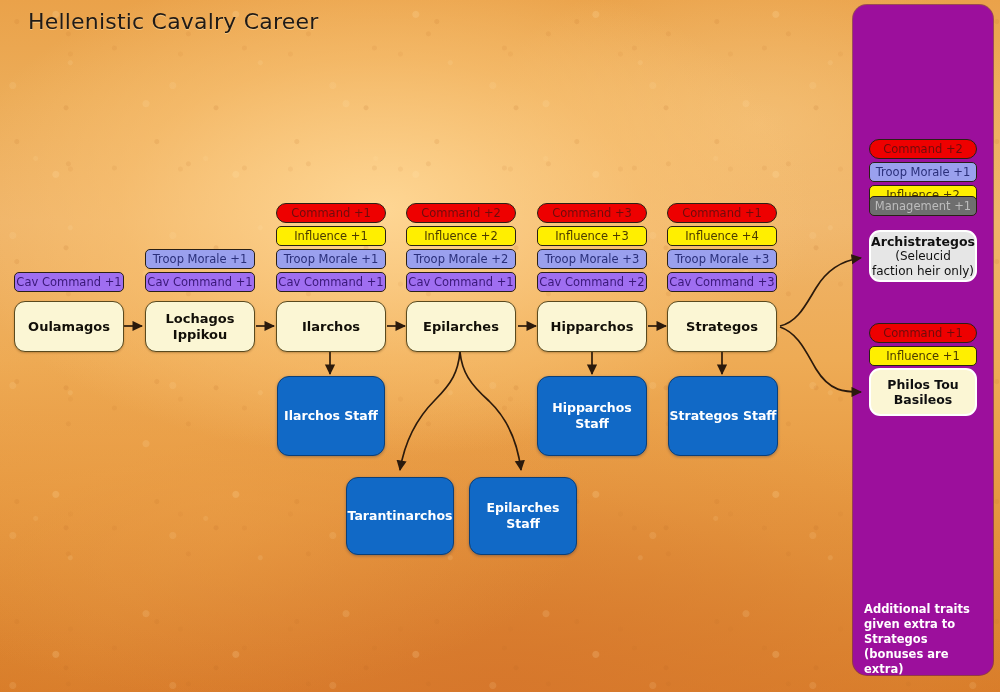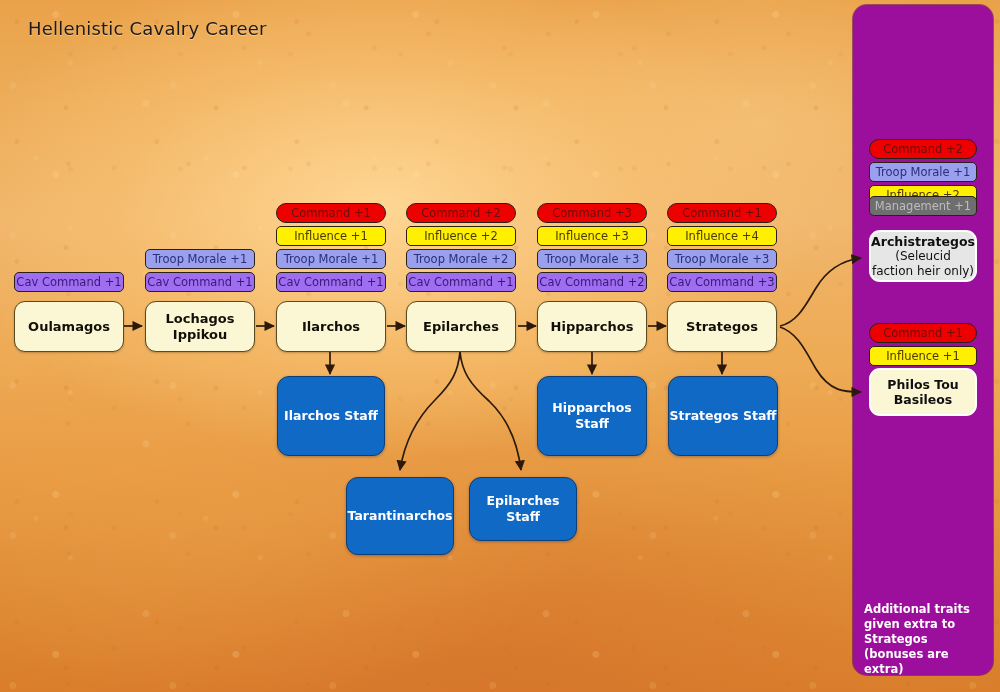--- a/index.html
+++ b/index.html
@@ -31,22 +31,22 @@
       radial-gradient(circle at 88% 40%, rgba(186,106,38,.12) 0 2px, transparent 3px),
       radial-gradient(circle at 21% 88%, rgba(255,224,168,.14) 0 2px, transparent 3px),
       radial-gradient(circle at 64% 47%, rgba(190,112,42,.11) 0 2px, transparent 3px),
       radial-gradient(circle at 37% 38%, rgba(255,232,182,.15) 0 2px, transparent 3px);
     background-size:140px 120px,180px 160px,120px 130px,200px 170px,150px 140px,160px 150px,130px 120px,170px 180px,110px 115px,190px 165px;
     opacity:.85;
   }
   #svg-links{position:absolute;left:0;top:0;width:1000px;height:692px;pointer-events:none;z-index:4;}
 
   .title{
-    position:absolute;left:28px;top:18px;z-index:6;
-    font-size:18px;font-weight:400;color:#201a16;letter-spacing:.2px;
+    position:absolute;left:28px;top:9px;z-index:6;
+    font-size:22px;font-weight:400;color:#201a16;letter-spacing:.2px;
     font-family:"DejaVu Sans", sans-serif;
     text-shadow:0 1px 0 rgba(255,235,190,.45);
   }
 
   
   .panel{
     position:absolute;left:853px;top:5px;width:140px;height:670px;
     background:#9c0f9c;border-radius:14px;z-index:2;
     box-shadow:0 0 0 1px rgba(90,0,90,.55);
   }
@@ -177,21 +177,21 @@
         <span>Strategos</span>
       </div>
     </div>
   <div id="staff-layer">
       <div class="staff" style="left: 277px; top: 376px; width: 108px; height: 80px;">
         <span>Ilarchos Staff</span>
       </div>
       <div class="staff" style="left: 346px; top: 477px; width: 108px; height: 78px;">
         <span>Tarantinarchos</span>
       </div>
-      <div class="staff" style="left: 469px; top: 477px; width: 108px; height: 64px;">
+      <div class="staff" style="left: 469px; top: 477px; width: 108px; height: 78px;">
         <span>Epilarches Staff</span>
       </div>
       <div class="staff" style="left: 537px; top: 376px; width: 110px; height: 80px;">
         <span>Hipparchos Staff</span>
       </div>
       <div class="staff" style="left: 668px; top: 376px; width: 110px; height: 80px;">
         <span>Strategos Staff</span>
       </div>
     </div>
   <div id="panel-layer">

